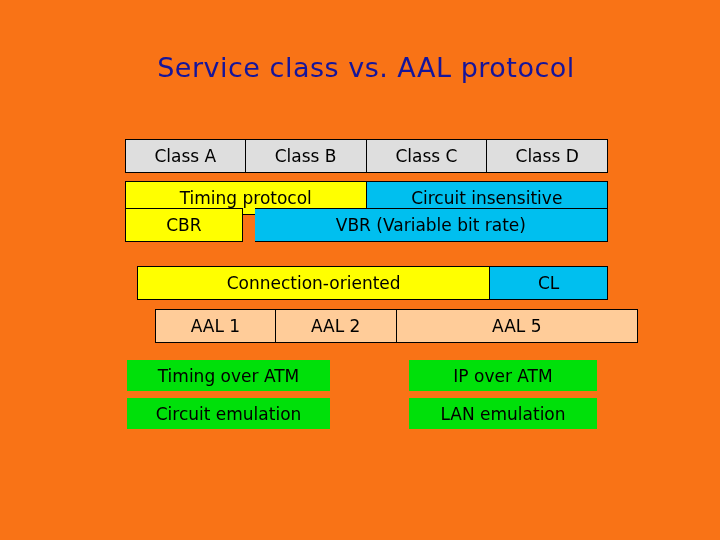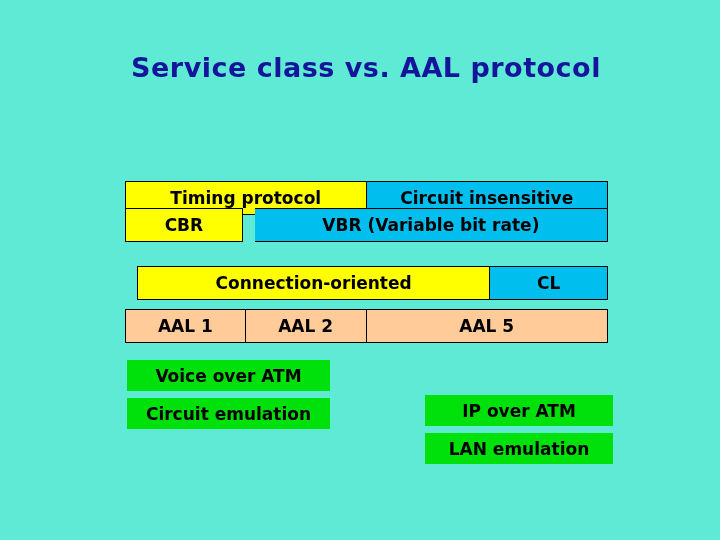--- a/index.html
+++ b/index.html
@@ -4,24 +4,23 @@
 <style>
   html, body {
     margin: 0;
     padding: 0;
     background: #ffffff;
   }
   .slide {
     position: relative;
     width: 720px;
     height: 540px;
-    background: #5eead4;
+    background: #f97316;
     font-family: "DejaVu Sans", "Liberation Sans", sans-serif;
     overflow: hidden;
-    font-weight: bold;
   }
   .title {
     position: absolute;
     top: 52px;
     left: 6px;
     width: 720px;
     text-align: center;
     font-size: 27px;
     letter-spacing: 0.5px;
     color: #15159B;
@@ -30,21 +29,21 @@
     position: absolute;
     left: 125px;
     width: 483px;
     height: 34px;
     display: flex;
   }
   .row-classes { top: 139px; }
   .row-timing  { top: 181px; }
   .row-rate    { top: 208px; }
   .row-conn    { top: 266px; }
-  .row-aal     { top: 309px; }
+  .row-aal     { top: 309px; margin-left: 30px; }
   .cell {
     box-sizing: border-box;
     border: 1px solid #000000;
     display: flex;
     align-items: center;
     justify-content: center;
     font-size: 17px;
     color: #000000;
     white-space: nowrap;
   }
@@ -61,31 +60,37 @@
     height: 31px;
     background: #00E00A;
     display: flex;
     align-items: center;
     justify-content: center;
     font-size: 17px;
     color: #000000;
     white-space: nowrap;
   }
   .app-left  { left: 127px; width: 203px; }
-  .app-right { left: 425px; width: 188px; margin-top: 35px; }
+  .app-right { left: 409px; width: 188px; }
   .app-row1  { top: 360px; }
   .app-row2  { top: 398px; }
 </style>
 </head>
 <body>
 
 <div class="slide">
 
   <div class="title">Service class vs. AAL protocol</div>
 
+  <div class="trow row-classes">
+    <div class="cell w25 bg-gray">Class A</div>
+    <div class="cell w25 bg-gray">Class B</div>
+    <div class="cell w25 bg-gray">Class C</div>
+    <div class="cell w25 bg-gray">Class D</div>
+  </div>
 
   <div class="trow row-timing">
     <div class="cell w50 bg-yellow">Timing protocol</div>
     <div class="cell w50 bg-cyan">Circuit insensitive</div>
   </div>
 
   <div class="trow row-rate">
     <div class="cell w25 bg-yellow">CBR</div>
     <div class="cell w75 bg-cyan">VBR (Variable bit rate)</div>
   </div>
@@ -94,18 +99,18 @@
     <div class="cell w75 bg-yellow">Connection-oriented</div>
     <div class="cell w25 bg-cyan">CL</div>
   </div>
 
   <div class="trow row-aal">
     <div class="cell w25 bg-peach">AAL 1</div>
     <div class="cell w25 bg-peach">AAL 2</div>
     <div class="cell w50 bg-peach">AAL 5</div>
   </div>
 
-  <div class="app app-left app-row1">Voice over ATM</div>
+  <div class="app app-left app-row1">Timing over ATM</div>
   <div class="app app-left app-row2">Circuit emulation</div>
   <div class="app app-right app-row1">IP over ATM</div>
   <div class="app app-right app-row2">LAN emulation</div>
 
 </div>
 
 </body></html>

